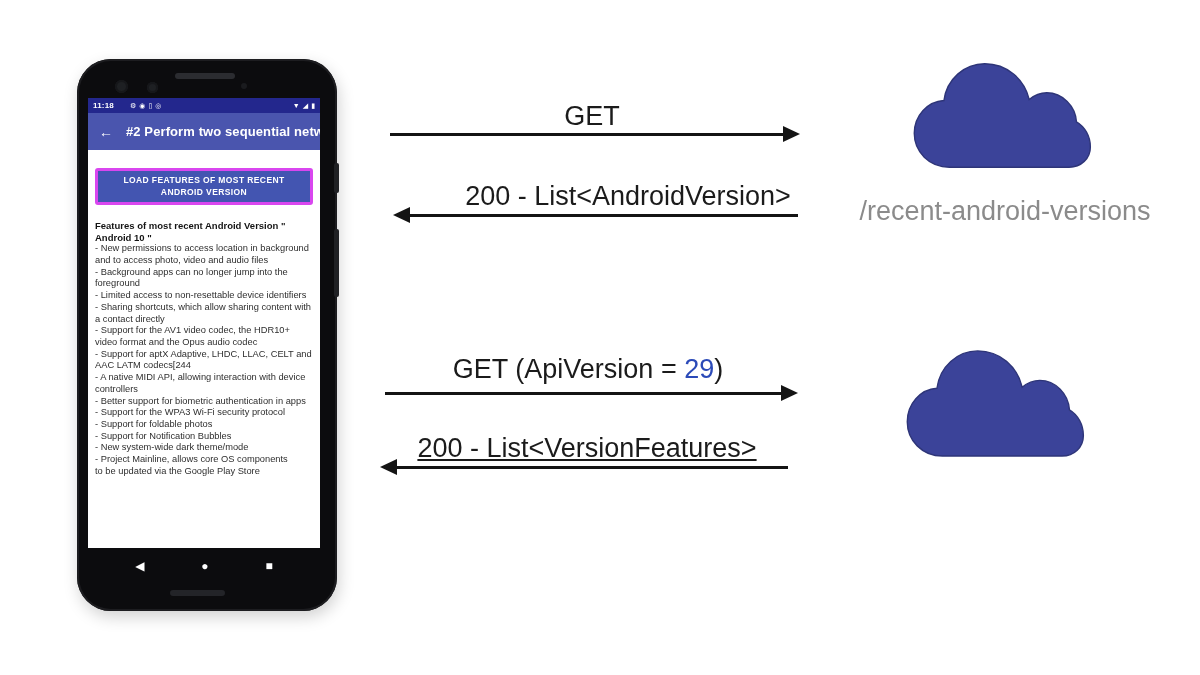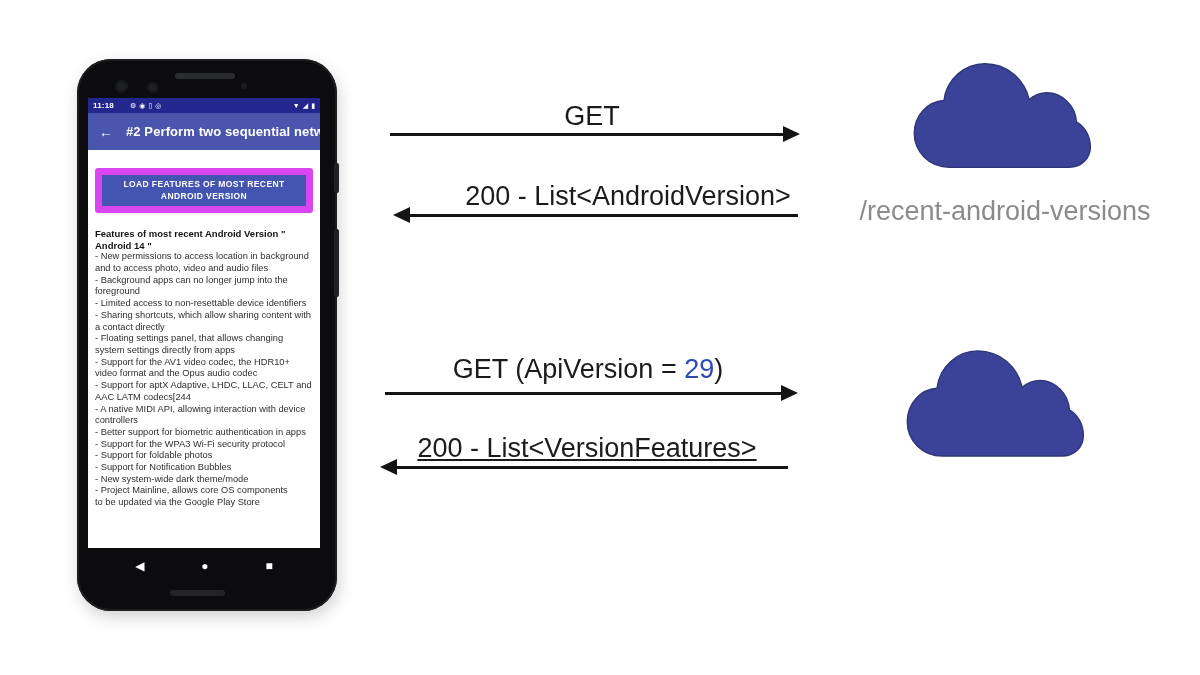--- a/index.html
+++ b/index.html
@@ -34,21 +34,21 @@
   .statusbar .s-icons { display:flex; gap:3px; font-size:7px; }
   .statusbar .spacer { flex:1; }
 
   .appbar { height:37px; background:#4a55ae; display:flex; align-items:center; color:#fff; }
   .appbar .back { font-size:14px; margin-left:11px; cursor:default; }
   .appbar .title { font-size:13px; font-weight:700; margin-left:13px; letter-spacing:.1px;
                    white-space:nowrap; overflow:hidden; }
 
   .content { height:398px; background:#fff; padding:18px 7px 0; overflow:hidden; }
   .load-btn { display:block; width:100%; min-height:30px; background:#4355b1; color:#fff;
-              border:7px solid #d946ef; border-radius:3px; font-family:"Liberation Sans",sans-serif;
+              border:3px solid #d946ef; border-radius:3px; font-family:"Liberation Sans",sans-serif;
               font-size:8.5px; font-weight:700; letter-spacing:.4px; line-height:1.45;
               text-align:center; padding:3px 14px; }
   .feat-head { margin-top:15px; font-size:9.5px; font-weight:700; color:#141414; line-height:1.25; }
   .feat-list { font-size:9.3px; line-height:11.7px; color:#2e2e2e; }
   .feat-list > div { }
 
   .navbar { position:absolute; left:11px; top:492px; width:232px; height:30px;
             display:flex; align-items:center; justify-content:center; gap:57px; color:#fff; }
   .navbar > div { font-size:12px; line-height:12px; }
 
@@ -96,27 +96,26 @@
           </span>
       </div>
 
       <div class="appbar">
         <span class="back">←</span>
         <span class="title">#2 Perform two sequential networ…</span>
       </div>
 
       <div class="content">
         <button class="load-btn">LOAD FEATURES OF MOST RECENT ANDROID VERSION</button>
-        <div class="feat-head">Features of most recent Android Version " Android 14 "</div>
+        <div class="feat-head">Features of most recent Android Version " Android 10 "</div>
         <div class="feat-list">
             <div>- New permissions to access location in background and to access photo, video and audio files</div>
             <div>- Background apps can no longer jump into the foreground</div>
             <div>- Limited access to non-resettable device identifiers</div>
             <div>- Sharing shortcuts, which allow sharing content with a contact directly</div>
-            <div>- Floating settings panel, that allows changing system settings directly from apps</div>
             <div>- Support for the AV1 video codec, the HDR10+ video format and the Opus audio codec</div>
             <div>- Support for aptX Adaptive, LHDC, LLAC, CELT and AAC LATM codecs[244</div>
             <div>- A native MIDI API, allowing interaction with device controllers</div>
             <div>- Better support for biometric authentication in apps</div>
             <div>- Support for the WPA3 Wi-Fi security protocol</div>
             <div>- Support for foldable photos</div>
             <div>- Support for Notification Bubbles</div>
             <div>- New system-wide dark theme/mode</div>
             <div>- Project Mainline, allows core OS components</div>
           </div>

